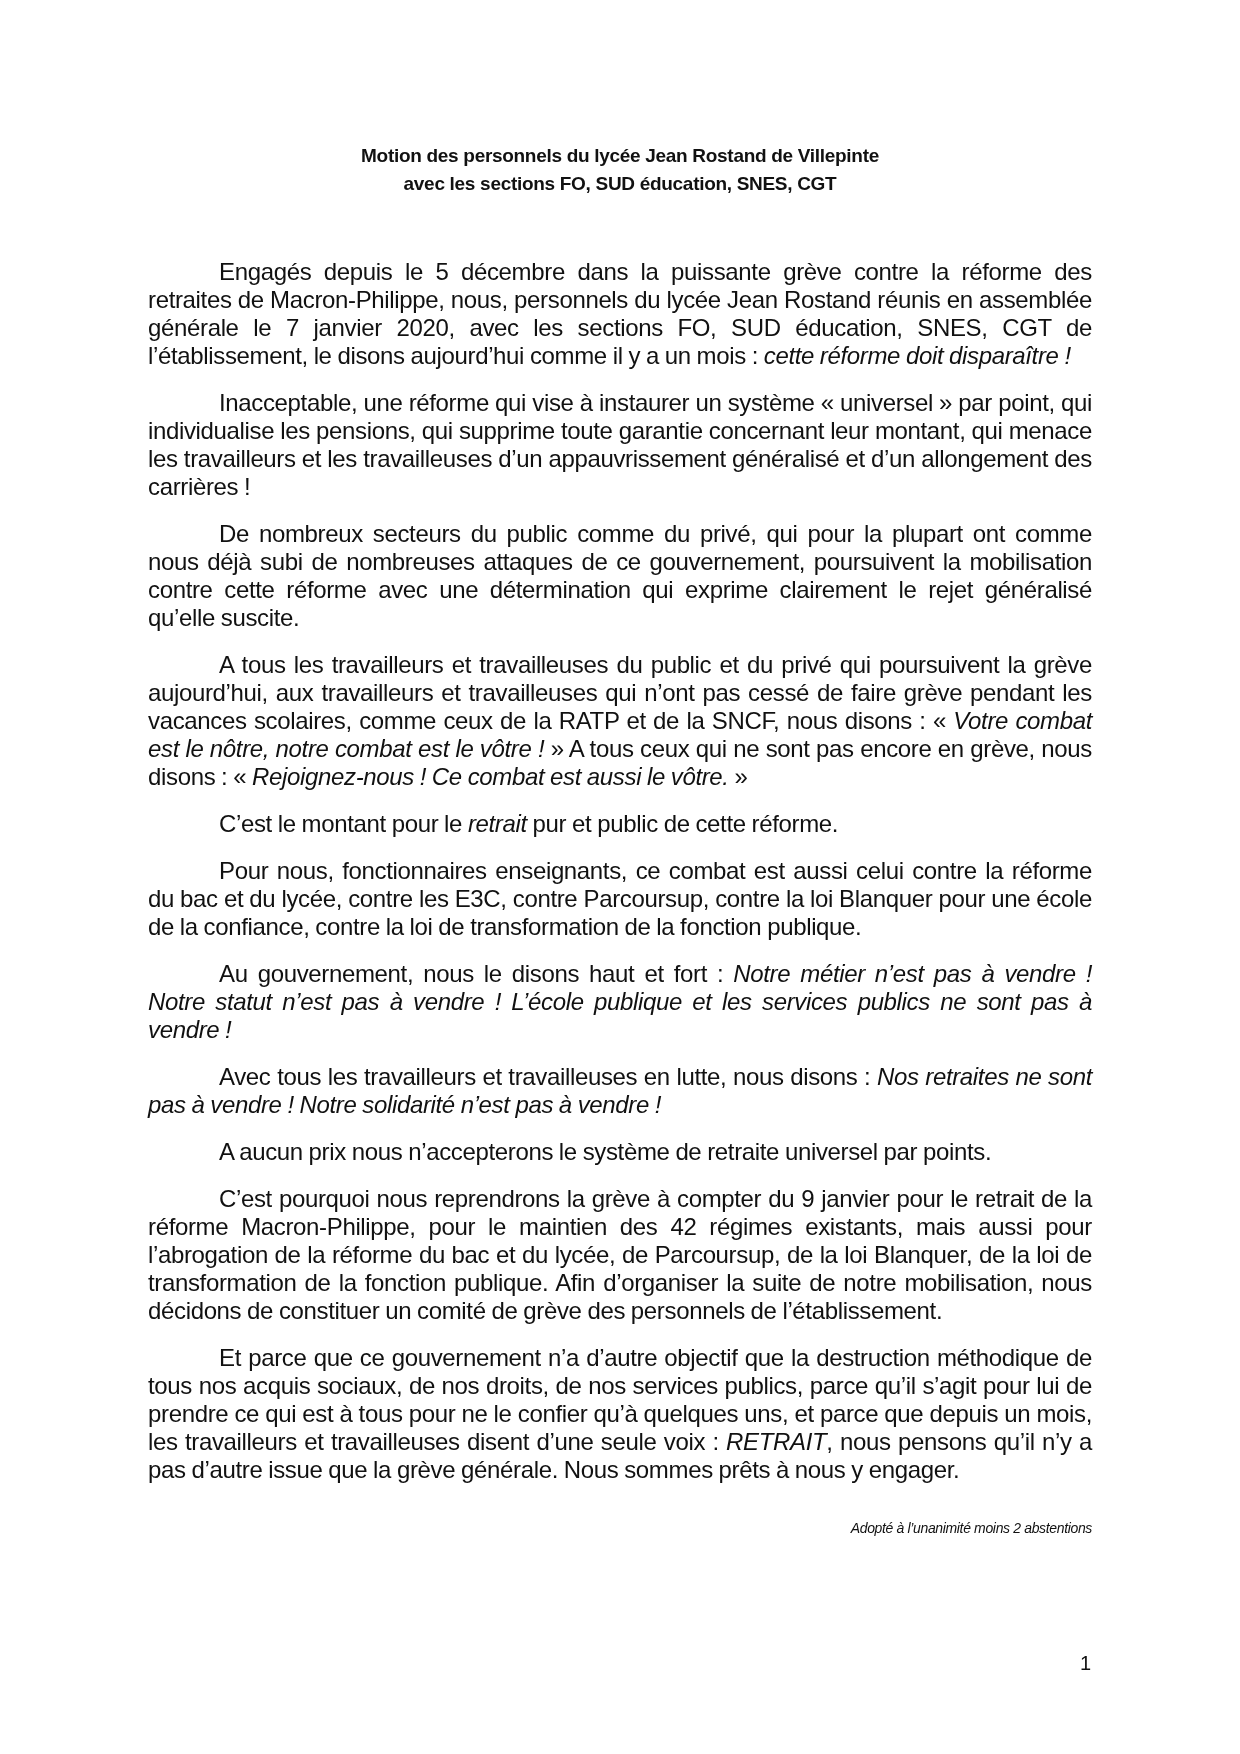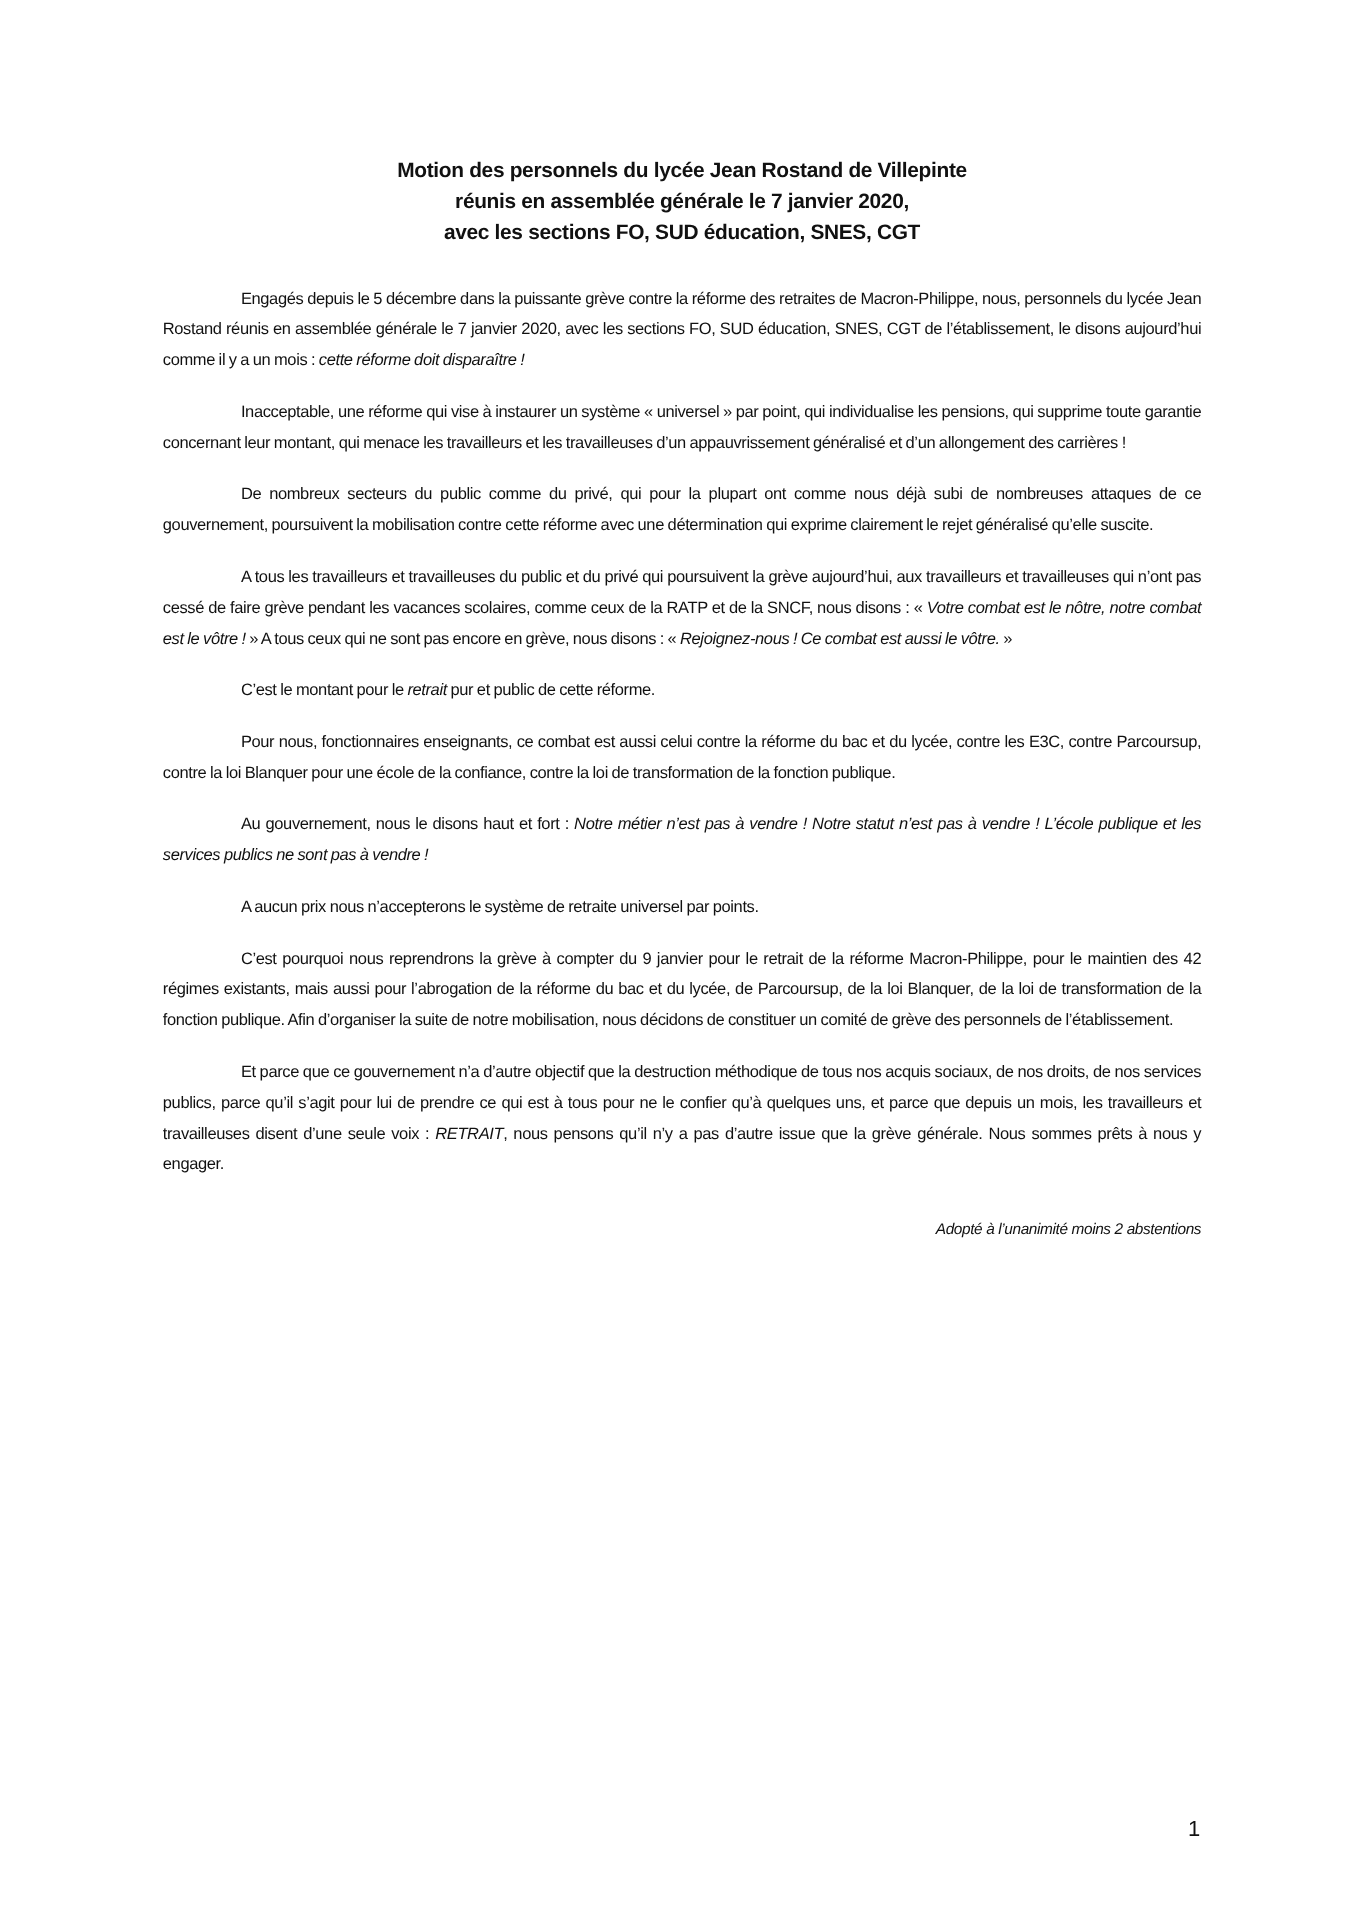--- a/index.html
+++ b/index.html
@@ -3,46 +3,46 @@
 <meta charset="utf-8">
 <style>
   html, body { margin: 0; padding: 0; background: #ffffff; }
   body { width: 1240px; height: 1754px; position: relative; overflow: hidden;
          font-family: "Liberation Sans", "DejaVu Sans", sans-serif; color: #111111; }
   .page { position: absolute; left: 0; top: 0; width: 1240px; height: 1754px; background: #fff; }
   .title { position: absolute; left: 148px; width: 944px; top: 142px; text-align: center;
            font-weight: bold; font-size: 19px; line-height: 28px; letter-spacing: -0.3px; }
   .title div { white-space: nowrap; }
   .body { position: absolute; left: 148px; width: 944px; top: 258px; }
-  .para { font-size: 15px; line-height: 28px; text-align: justify; margin: 0 0 19px 0;
+  .para { font-size: 24px; line-height: 28px; text-align: justify; margin: 0 0 19px 0;
           text-indent: 71px; letter-spacing: -0.35px; word-spacing: -0.5px; }
   .para em { font-style: italic; }
   .signature { text-align: right; font-style: italic; font-size: 14px; line-height: 28px;
                margin-top: 30px; letter-spacing: -0.35px; }
   .page-number { position: absolute; left: 1080px; top: 1652px; font-size: 20px; }
 </style>
 </head>
 <body>
 
 <div class="page">
   <div class="title">
     <div>Motion des personnels du lycée Jean Rostand de Villepinte</div>
-    <div>réunis en assemblée générale le 7 janvier 2020,</div>
     <div>avec les sections FO, SUD éducation, SNES, CGT</div>
   </div>
 
   <div class="body" id="doc-body">
 
   <p class="para"><span>Engagés depuis le 5 décembre dans la puissante grève contre la réforme des retraites de Macron-Philippe, nous, personnels du lycée Jean Rostand réunis en assemblée générale le 7 janvier 2020, avec les sections FO, SUD éducation, SNES, CGT de l’établissement, le disons aujourd’hui comme il y a un mois : </span><em>cette réforme doit disparaître !</em></p>
       <p class="para"><span>Inacceptable, une réforme qui vise à instaurer un système « universel » par point, qui individualise les pensions, qui supprime toute garantie concernant leur montant, qui menace les travailleurs et les travailleuses d’un appauvrissement généralisé et d’un allongement des carrières !</span></p>
       <p class="para"><span>De nombreux secteurs du public comme du privé, qui pour la plupart ont comme nous déjà subi de nombreuses attaques de ce gouvernement, poursuivent la mobilisation contre cette réforme avec une détermination qui exprime clairement le rejet généralisé qu’elle suscite.</span></p>
       <p class="para"><span>A tous les travailleurs et travailleuses du public et du privé qui poursuivent la grève aujourd’hui, aux travailleurs et travailleuses qui n’ont pas cessé de faire grève pendant les vacances scolaires, comme ceux de la RATP et de la SNCF, nous disons : « </span><em>Votre combat est le nôtre, notre combat est le vôtre !</em><span> » A tous ceux qui ne sont pas encore en grève, nous disons : « </span><em>Rejoignez-nous ! Ce combat est aussi le vôtre.</em><span> »</span></p>
       <p class="para"><span>C’est le montant pour le </span><em>retrait</em><span> pur et public de cette réforme.</span></p>
       <p class="para"><span>Pour nous, fonctionnaires enseignants, ce combat est aussi celui contre la réforme du bac et du lycée, contre les E3C, contre Parcoursup, contre la loi Blanquer pour une école de la confiance, contre la loi de transformation de la fonction publique.</span></p>
       <p class="para"><span>Au gouvernement, nous le disons haut et fort : </span><em>Notre métier n’est pas à vendre ! Notre statut n’est pas à vendre ! L’école publique et les services publics ne sont pas à vendre !</em></p>
+      <p class="para"><span>Avec tous les travailleurs et travailleuses en lutte, nous disons : </span><em>Nos retraites ne sont pas à vendre ! Notre solidarité n’est pas à vendre !</em></p>
       <p class="para"><span>A aucun prix nous n’accepterons le système de retraite universel par points.</span></p>
       <p class="para"><span>C’est pourquoi nous reprendrons la grève à compter du 9 janvier pour le retrait de la réforme Macron-Philippe, pour le maintien des 42 régimes existants, mais aussi pour l’abrogation de la réforme du bac et du lycée, de Parcoursup, de la loi Blanquer, de la loi de transformation de la fonction publique. Afin d’organiser la suite de notre mobilisation, nous décidons de constituer un comité de grève des personnels de l’établissement.</span></p>
       <p class="para"><span>Et parce que ce gouvernement n’a d’autre objectif que la destruction méthodique de tous nos acquis sociaux, de nos droits, de nos services publics, parce qu’il s’agit pour lui de prendre ce qui est à tous pour ne le confier qu’à quelques uns, et parce que depuis un mois, les travailleurs et travailleuses disent d’une seule voix : </span><em>RETRAIT</em><span>, nous pensons qu’il n’y a pas d’autre issue que la grève générale. Nous sommes prêts à nous y engager.</span></p>
       <div class="signature">Adopté à l’unanimité moins 2 abstentions</div>
     </div>
 
   <div class="page-number">1</div>
 </div>
 
 </body></html>

